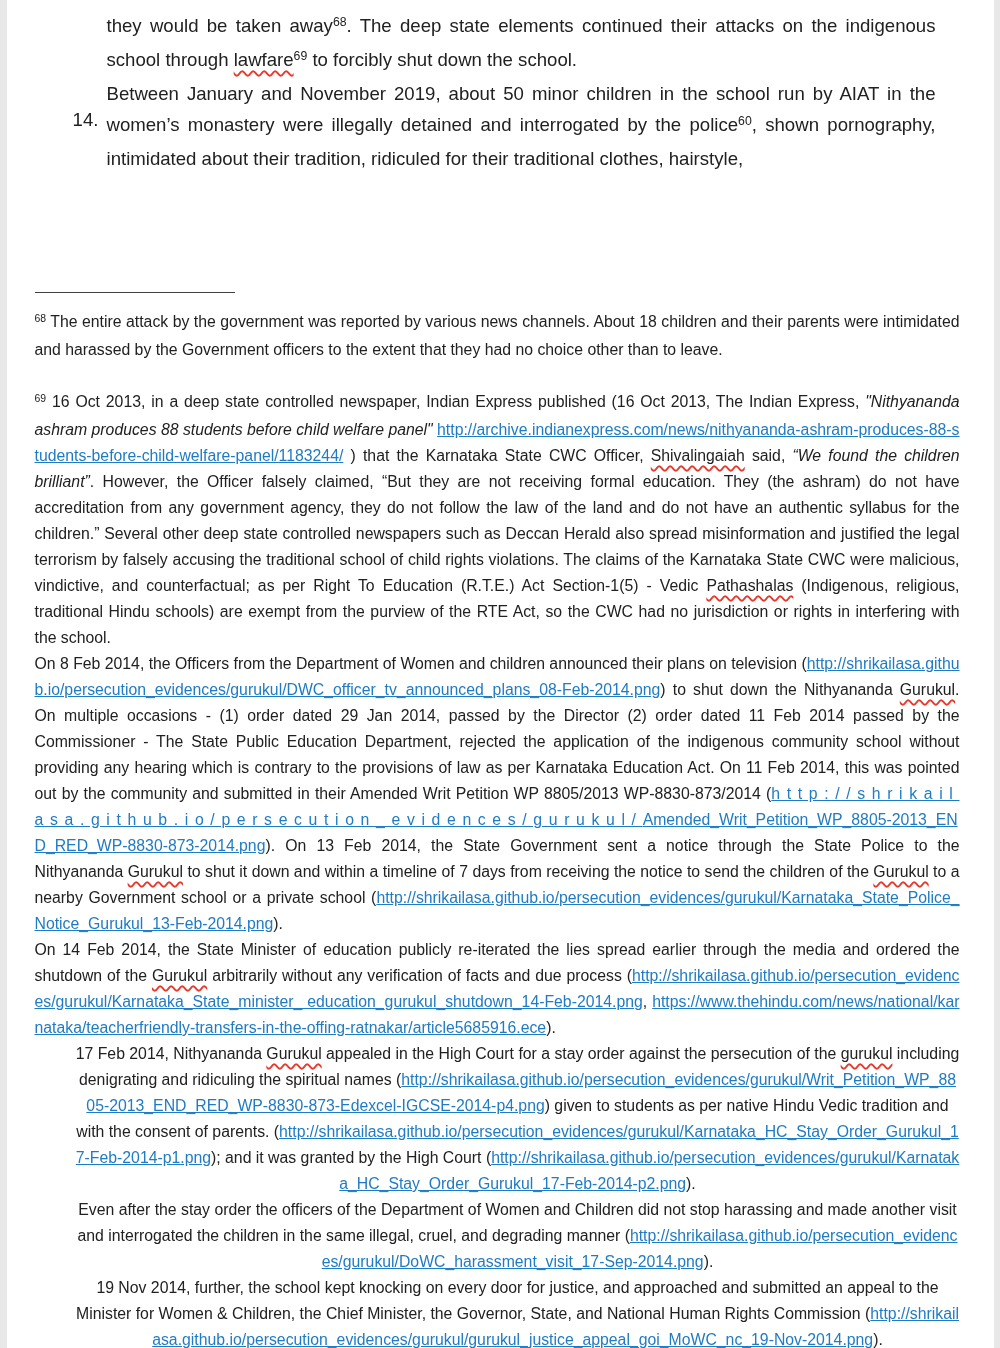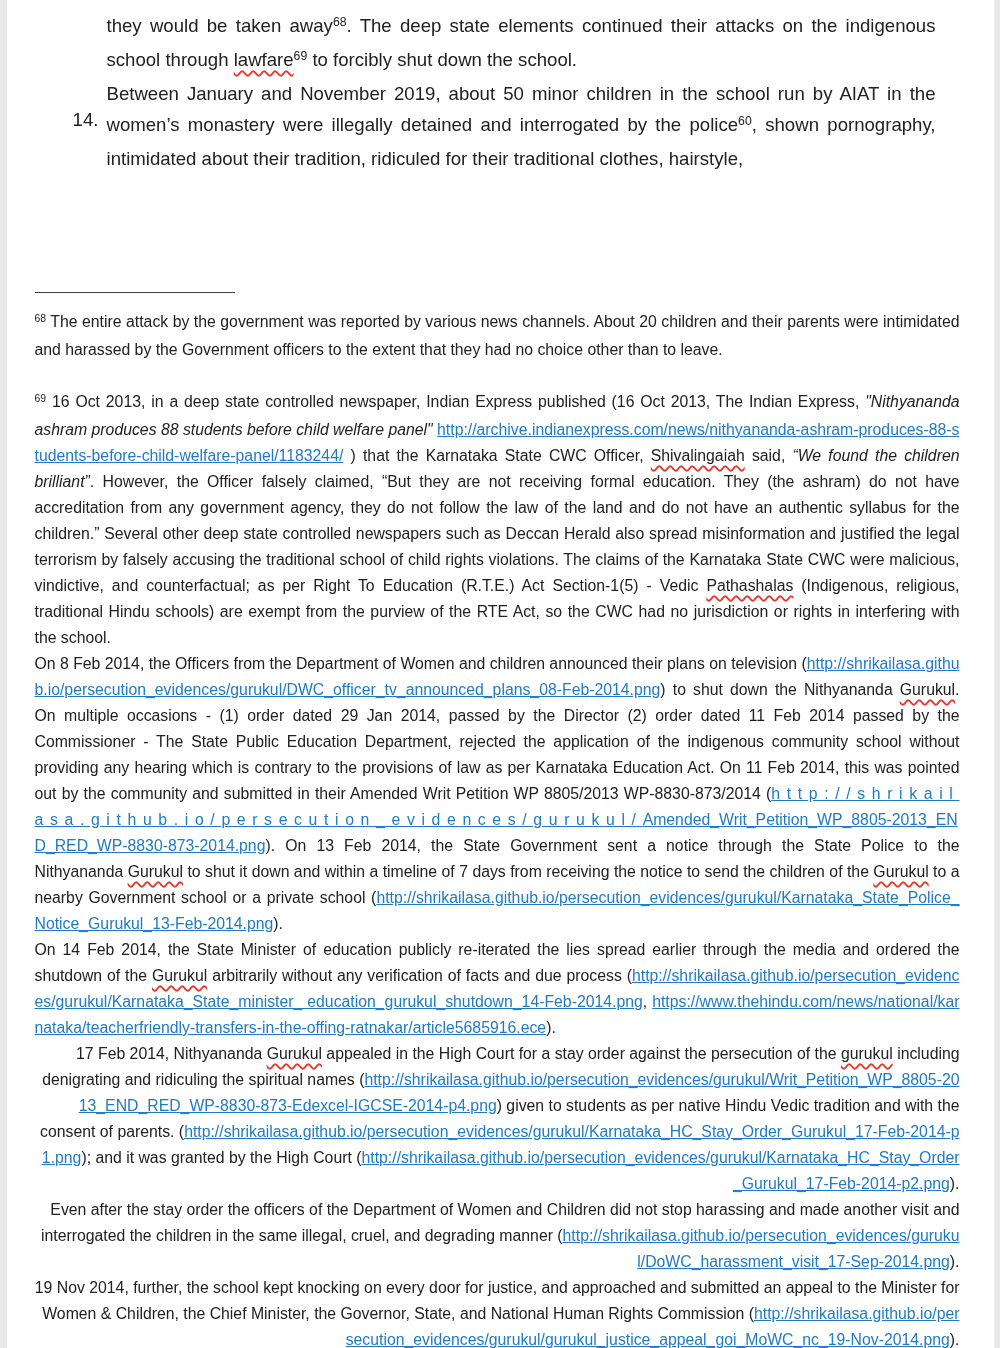--- a/index.html
+++ b/index.html
@@ -33,21 +33,21 @@
     border-top:1.6px solid var(--sep-color, #3f3f3f);
   }
   .footnotes {
     margin:0 34px 0 28px;
     font-size:15.8px;
     line-height:26px;
   }
   .footnote + .footnote { margin-top:26px; }
   .fn-para { margin:0; }
   .fn-para.just { text-align:justify; }
-  .fn-para.left { text-align:right; }
+  .fn-para.left { text-align:center;margin-left:41px; }
   
   .r-t  {}
   .r-i  { font-style:italic; }
   .r-sup {
     font-size:66%;
     vertical-align:baseline;
     position:relative; top:-0.45em;
     letter-spacing:0;
   }
   .r-link, .r-slink {
@@ -78,21 +78,21 @@
       <span class="list-marker">14.</span>
       <div class="para"><span class="r-t">Between January and November 2019, about 50 minor children in the school run by AIAT in the women’s monastery were illegally detained and interrogated by the police</span><span class="r-sup">60</span><span class="r-t">, shown pornography, intimidated about their tradition, ridiculed for their traditional clothes, hairstyle,</span></div>
     </div>
   </main>
 
   <hr class="fn-sep">
 
   <section class="footnotes">
 
     <div class="footnote">
-      <div class="fn-para just"><span class="r-sup">68</span><span class="r-t"> The entire attack by the government was reported by various news channels. About 20 children and their parents were intimidated and harassed by the Government officers to the extent that they had no choice other than to leave.</span></div>
+      <div class="fn-para just"><span class="r-sup">68</span><span class="r-t"> The entire attack by the government was reported by various news channels. About 18 children and their parents were intimidated and harassed by the Government officers to the extent that they had no choice other than to leave.</span></div>
     </div>
 
     <div class="footnote">
       <div class="fn-para just"><span class="r-sup">69</span><span class="r-t"> 16 Oct 2013, in a deep state controlled newspaper, Indian Express published (16 Oct 2013, The Indian Express, </span><span class="r-i">"Nithyananda ashram produces 88 students before child welfare panel"</span><span class="r-t"> </span><span class="r-link">http://archive.indianexpress.com/news/nithyananda-ashram-produces-88-students-before-child-welfare-panel/1183244/</span><span class="r-t"> ) that the Karnataka State CWC Officer, </span><span class="r-sq">Shivalingaiah</span><span class="r-t"> said, </span><span class="r-i">“We found the children brilliant”</span><span class="r-t">. However, the Officer falsely claimed, “But they are not receiving formal education. They (the ashram) do not have accreditation from any government agency, they do not follow the law of the land and do not have an authentic syllabus for the children.”  Several other deep state controlled newspapers such as Deccan Herald also spread misinformation and justified the legal terrorism by falsely accusing the traditional school of child rights violations. The claims of the Karnataka State CWC were malicious, vindictive, and counterfactual; as per Right To Education (R.T.E.) Act Section-1(5) - Vedic </span><span class="r-sq">Pathashalas</span><span class="r-t"> (Indigenous, religious, traditional Hindu schools) are exempt from the purview of the RTE Act, so the CWC had no jurisdiction or rights in interfering with the school.</span></div>
       <div class="fn-para just"><span class="r-t">On 8 Feb 2014, the Officers from the Department of Women and children announced their plans on television (</span><span class="r-link">http://shrikailasa.github.io/persecution_evidences/gurukul/DWC_officer_tv_announced_plans_08-Feb-2014.png</span><span class="r-t">) to shut down the Nithyananda </span><span class="r-sq">Gurukul</span><span class="r-t">. On multiple occasions - (1) order dated 29 Jan 2014, passed by the Director (2) order dated 11 Feb 2014 passed by the Commissioner - The State Public Education Department, rejected the application of the indigenous community school without providing any hearing which is contrary to the provisions of law as per Karnataka Education Act. On 11 Feb 2014, this was pointed out by the community and submitted in their Amended Writ Petition WP 8805/2013 WP-8830-873/2014 (</span><span class="r-slink">http://shrikailasa.github.io/persecution_evidences/gurukul/</span><span class="r-link">Amended_Writ_Petition_WP_8805-2013_END_RED_WP-8830-873-2014.png</span><span class="r-t">). On 13 Feb 2014, the State Government sent a notice through the State Police to the Nithyananda </span><span class="r-sq">Gurukul</span><span class="r-t"> to shut it down and within a timeline of 7 days from receiving the notice to send the children of the </span><span class="r-sq">Gurukul</span><span class="r-t"> to a nearby Government school or a private school (</span><span class="r-link">http://shrikailasa.github.io/persecution_evidences/gurukul/Karnataka_State_Police_Notice_Gurukul_13-Feb-2014.png</span><span class="r-t">).</span></div>
       <div class="fn-para just"><span class="r-t">On 14 Feb 2014, the State Minister of education publicly re-iterated the lies spread earlier through the media and ordered the shutdown of the </span><span class="r-sq">Gurukul</span><span class="r-t"> arbitrarily without any verification of facts and due process (</span><span class="r-link">http://shrikailasa.github.io/persecution_evidences/gurukul/Karnataka_State_minister_ education_gurukul_shutdown_14-Feb-2014.png</span><span class="r-t">, </span><span class="r-link">https://www.thehindu.com/news/national/karnataka/teacherfriendly-transfers-in-the-offing-ratnakar/article5685916.ece</span><span class="r-t">).</span></div>
       <div class="fn-para left"><span class="r-t">17 Feb 2014, Nithyananda </span><span class="r-sq">Gurukul</span><span class="r-t"> appealed in the High Court for a stay order against the persecution of the </span><span class="r-sq">gurukul</span><span class="r-t"> including denigrating and ridiculing the spiritual names (</span><span class="r-link">http://shrikailasa.github.io/persecution_evidences/gurukul/Writ_Petition_WP_8805-2013_END_RED_WP-8830-873-Edexcel-IGCSE-2014-p4.png</span><span class="r-t">) given to students as per native Hindu Vedic tradition and with the consent of parents.  (</span><span class="r-link">http://shrikailasa.github.io/persecution_evidences/gurukul/Karnataka_HC_Stay_Order_Gurukul_17-Feb-2014-p1.png</span><span class="r-t">); and it was granted by the High Court (</span><span class="r-link">http://shrikailasa.github.io/persecution_evidences/gurukul/Karnataka_HC_Stay_Order_Gurukul_17-Feb-2014-p2.png</span><span class="r-t">).</span></div>
       <div class="fn-para left"><span class="r-t">Even after the stay order the officers of the Department of Women and Children did not stop harassing and made another visit and interrogated the children in the same illegal, cruel, and degrading manner (</span><span class="r-link">http://shrikailasa.github.io/persecution_evidences/gurukul/DoWC_harassment_visit_17-Sep-2014.png</span><span class="r-t">).</span></div>
       <div class="fn-para left"><span class="r-t">19 Nov 2014, further, the school kept knocking on every door for justice, and approached and submitted an appeal to the Minister for Women &amp; Children, the Chief Minister, the Governor, State, and National Human Rights Commission (</span><span class="r-link">http://shrikailasa.github.io/persecution_evidences/gurukul/gurukul_justice_appeal_goi_MoWC_nc_19-Nov-2014.png</span><span class="r-t">).</span></div>
       <div class="fn-para just"><span class="r-t">On 12 Mar 2019, the High Court passed an order quashing the illegal notice and proceeding of the Education Department. This did not remedy the situation. Even after March 2019, the Nithyananda </span></div>

